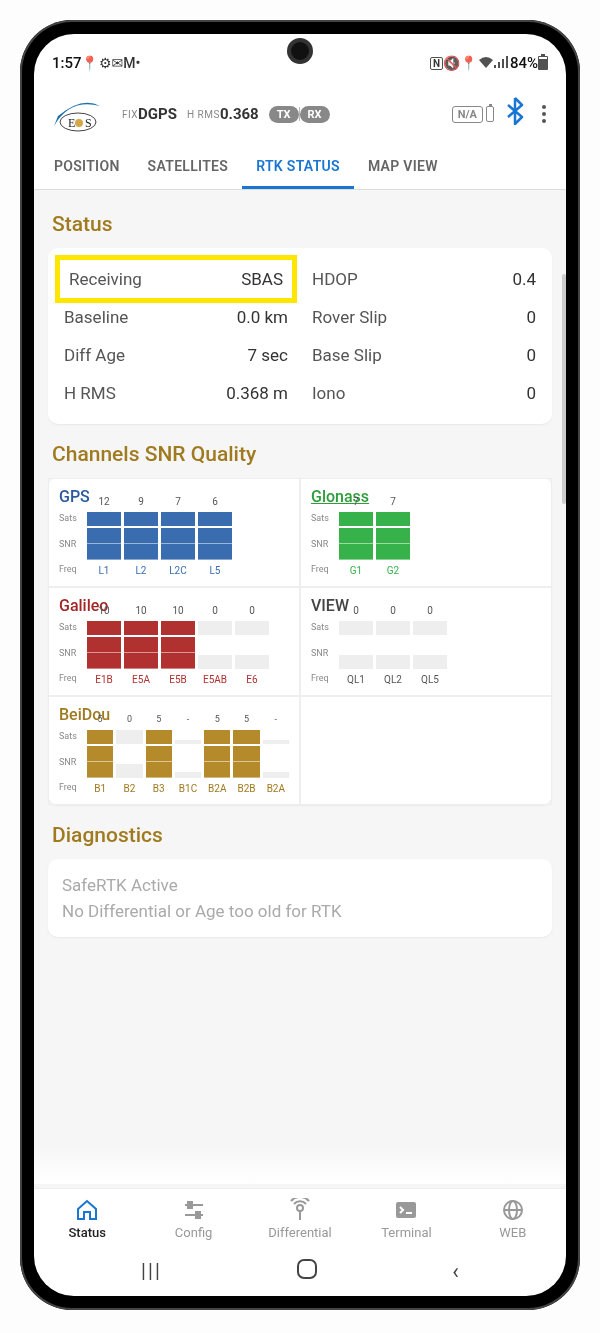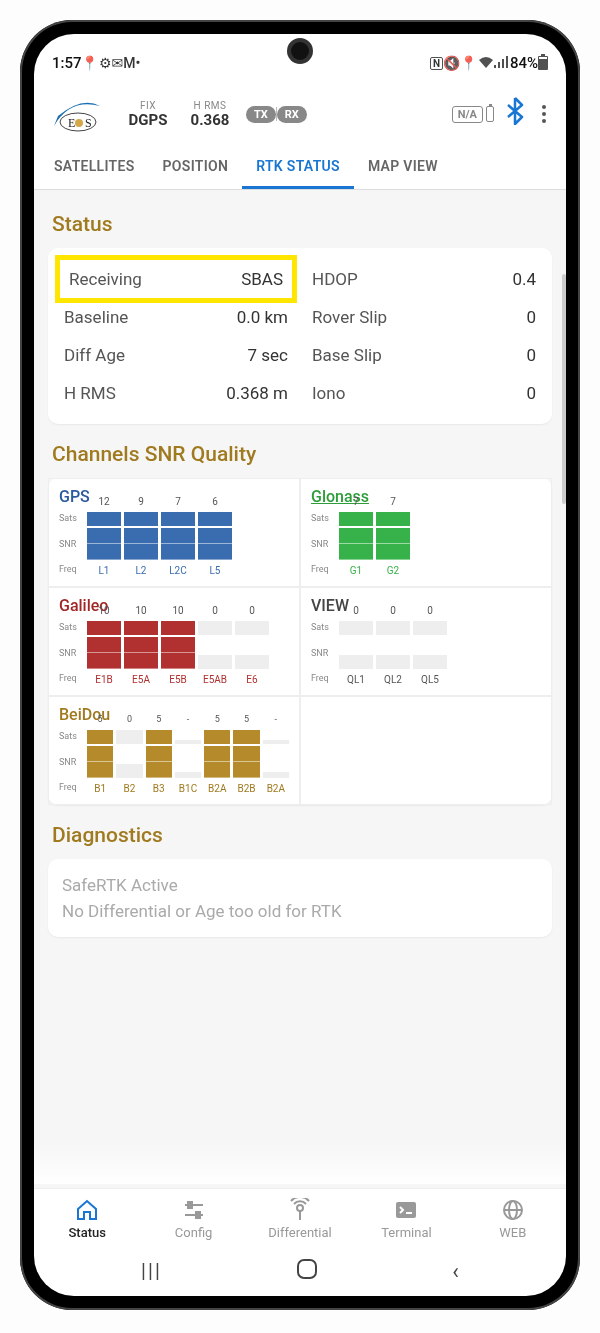--- a/index.html
+++ b/index.html
@@ -65,21 +65,21 @@
     gap: 10px;
   }
   .logo {
     width: 64px;
     height: 44px;
     position: relative;
   }
   .logo svg { width: 100%; height: 100%; }
   .metric {
     display: flex;
-    flex-direction: column;
+    flex-direction: row;
     align-items: center;
     min-width: 52px;
   }
   .metric .lbl { font-size: 10px; color: #888; letter-spacing: .5px; }
   .metric .val { font-size: 15px; font-weight: 700; color: #333; }
   .pill {
     background: #888;
     color: #fff;
     font-size: 11px;
     font-weight: 700;
@@ -353,22 +353,22 @@
           </svg>
       </span>
       <div class="dots-v">
         <span></span>
           <span></span>
           <span></span>
       </div>
     </div>
 
     <div class="tabs">
+      <div class="tab">POSITION</div>
       <div class="tab">SATELLITES</div>
-      <div class="tab">POSITION</div>
       <div class="tab active">RTK STATUS</div>
       <div class="tab">MAP VIEW</div>
     </div>
 
     <div class="content">
 
       <div class="sect-title">Status</div>
 
       <div class="card">
         <div class="status-grid">

